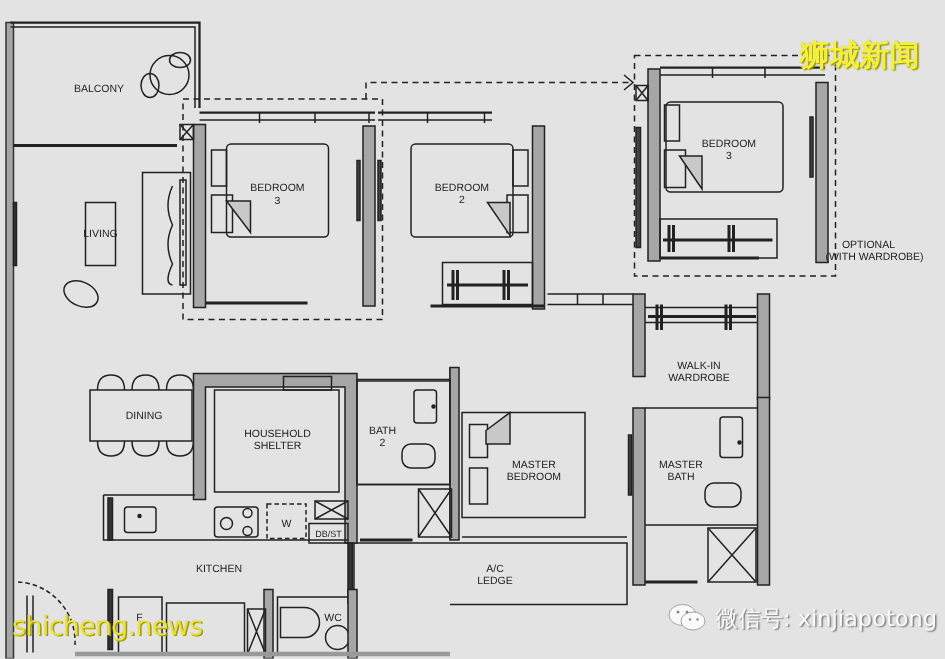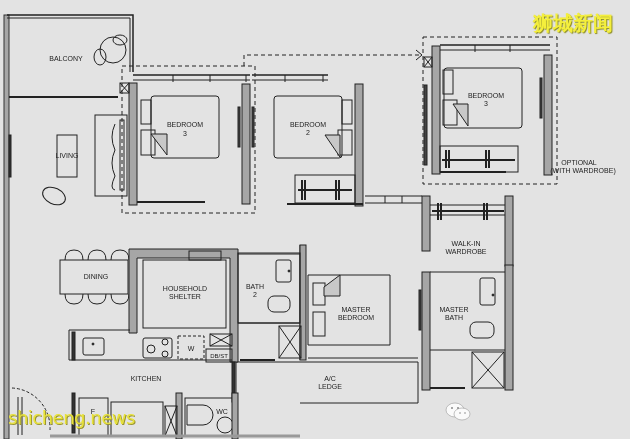--- a/index.html
+++ b/index.html
@@ -1,19 +1,19 @@
 <!DOCTYPE html>
 <html><head>
 <meta charset="utf-8">
 <style>
   html,body{margin:0;padding:0;}
   body{width:630px;height:439px;background:#e3e3e3;overflow:hidden;position:relative;font-family:"Liberation Sans",sans-serif;}
   #plan{position:absolute;left:0;top:0;width:630px;height:439px;}
   .lbl{font-family:"Liberation Sans",sans-serif;font-size:7px;fill:#222;text-anchor:middle;}
-  .wm-cn{position:absolute;left:533px;top:10px;font-family:"DejaVu Sans",sans-serif;font-size:20px;font-weight:bold;color:#f4ef3c;text-shadow:1px 1px 1px #8a8a20;letter-spacing:0px;}
+  .wm-cn{position:absolute;left:533px;top:23px;font-family:"DejaVu Sans",sans-serif;font-size:20px;font-weight:bold;color:#f4ef3c;text-shadow:1px 1px 1px #8a8a20;letter-spacing:0px;}
   .wm-site{position:absolute;left:8px;top:407px;font-family:"DejaVu Sans",sans-serif;font-size:18px;color:#e8e23a;text-shadow:1px 1px 0 #9a9530;letter-spacing:-0.5px;}
   .wm-wx{position:absolute;left:445px;top:402px;display:flex;align-items:center;gap:6px;}
   .wm-wx-text{font-family:"DejaVu Sans",sans-serif;font-size:15px;color:#fafafa;text-shadow:1px 1px 1px #777;}
   .wechat-icon{width:26px;height:20px;}
 </style>
 </head>
 <body>
 
 <svg id="plan" viewBox="0 0 630 439" xmlns="http://www.w3.org/2000/svg">
   <g stroke="#222" fill="none" stroke-width="1">
@@ -208,13 +208,14 @@
 <div class="wm-site">shicheng.news</div>
 <div class="wm-wx">
   <svg class="wechat-icon" viewBox="0 0 26 20">
     <ellipse cx="10" cy="8" rx="9" ry="7" fill="#fafafa" stroke="#999" stroke-width="0.6"></ellipse>
     <ellipse cx="17" cy="12" rx="8" ry="6" fill="#fafafa" stroke="#999" stroke-width="0.6"></ellipse>
     <circle cx="7" cy="6" r="1" fill="#888"></circle>
       <circle cx="13" cy="6" r="1" fill="#888"></circle>
     <circle cx="15" cy="11" r="0.8" fill="#888"></circle>
       <circle cx="20" cy="11" r="0.8" fill="#888"></circle>
   </svg>
+  <span class="wm-wx-text">微信号: xinjiapotong</span>
 </div>
 
 </body></html>

